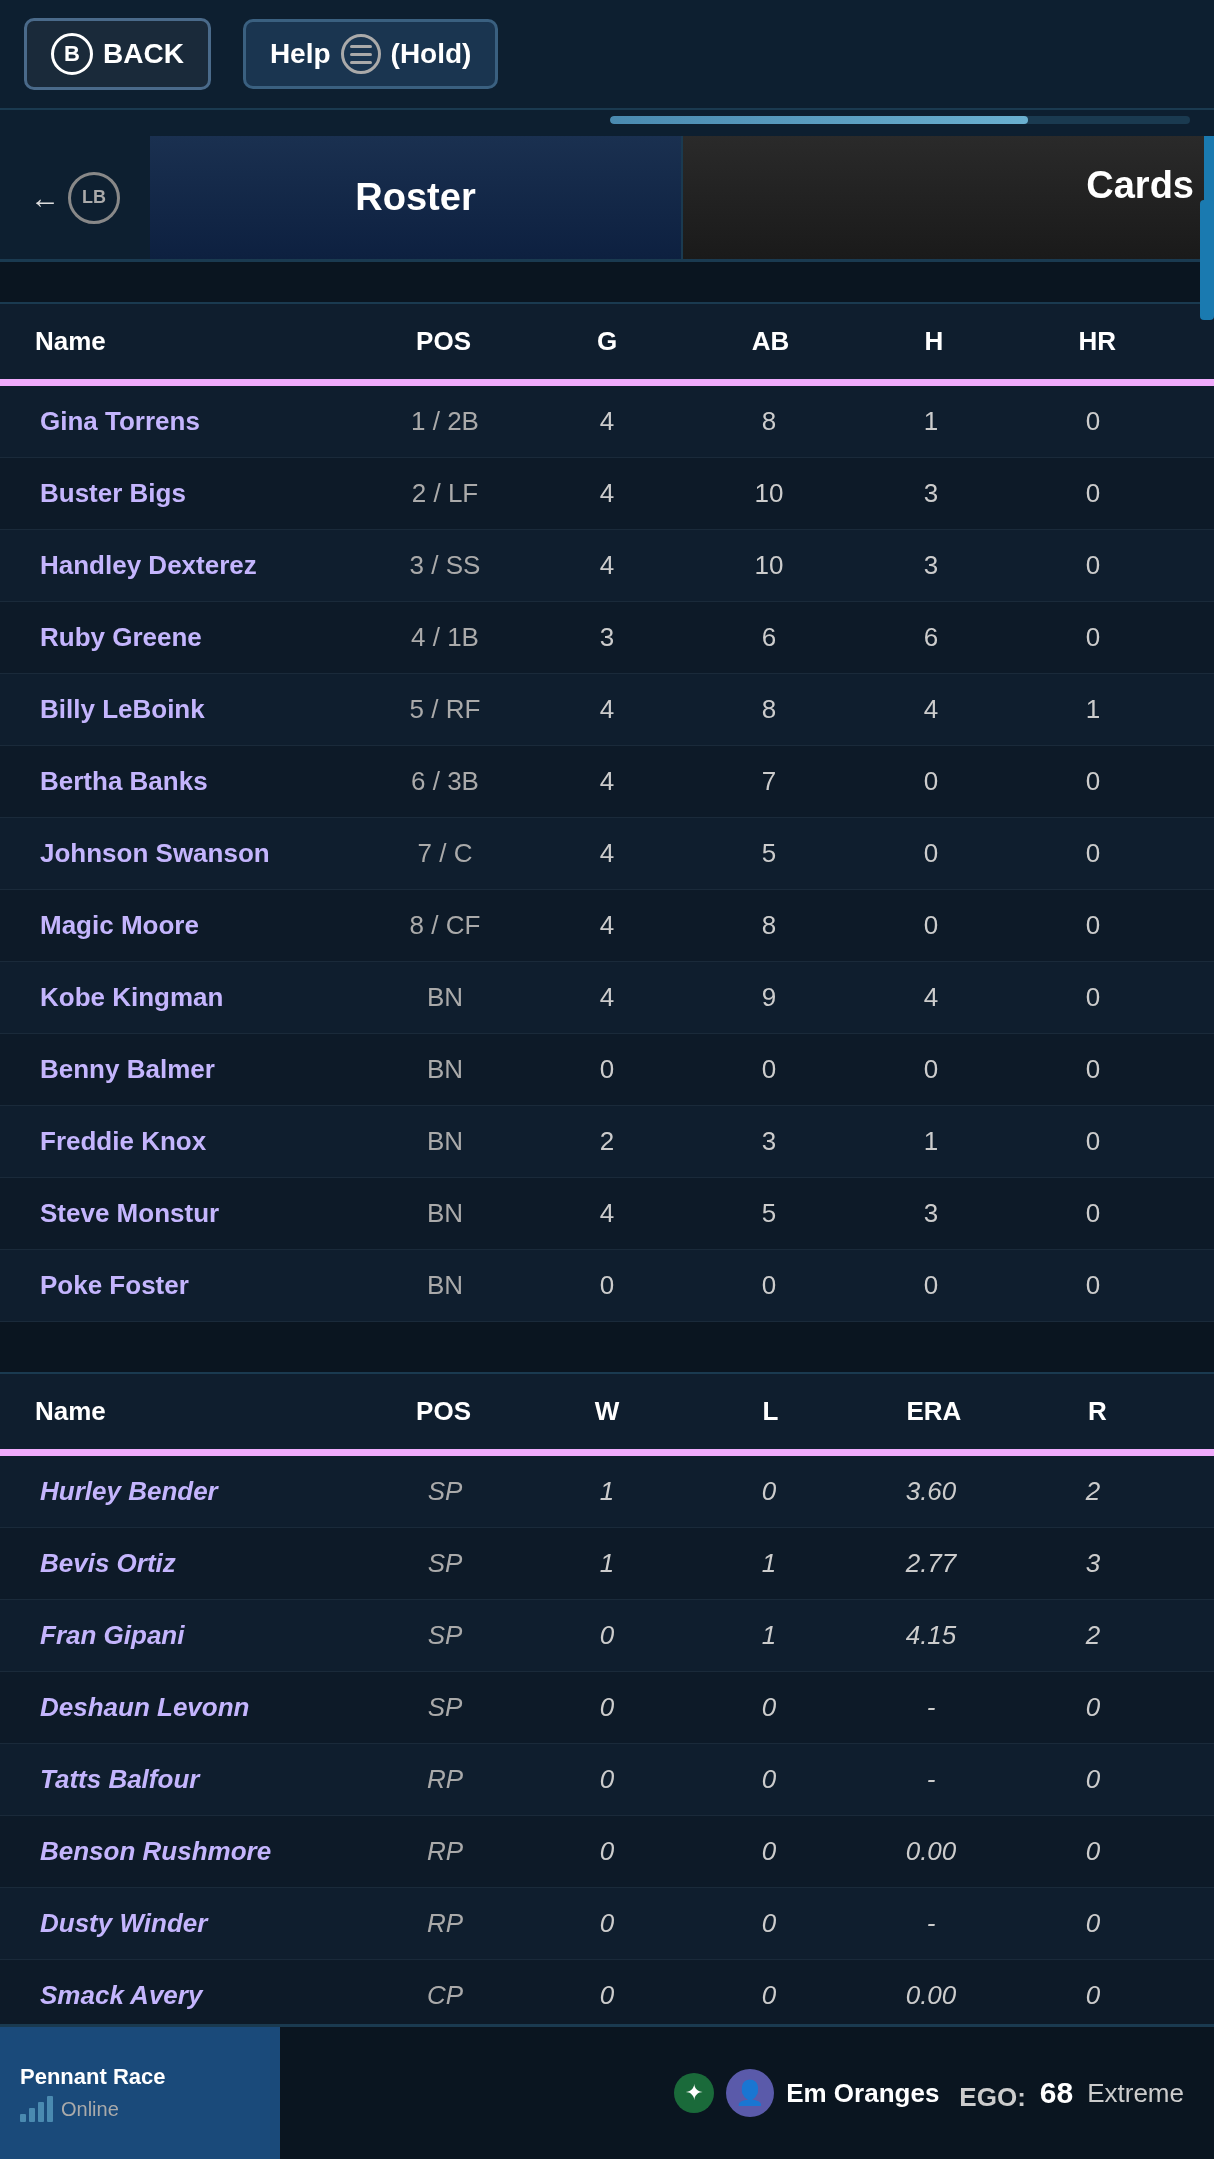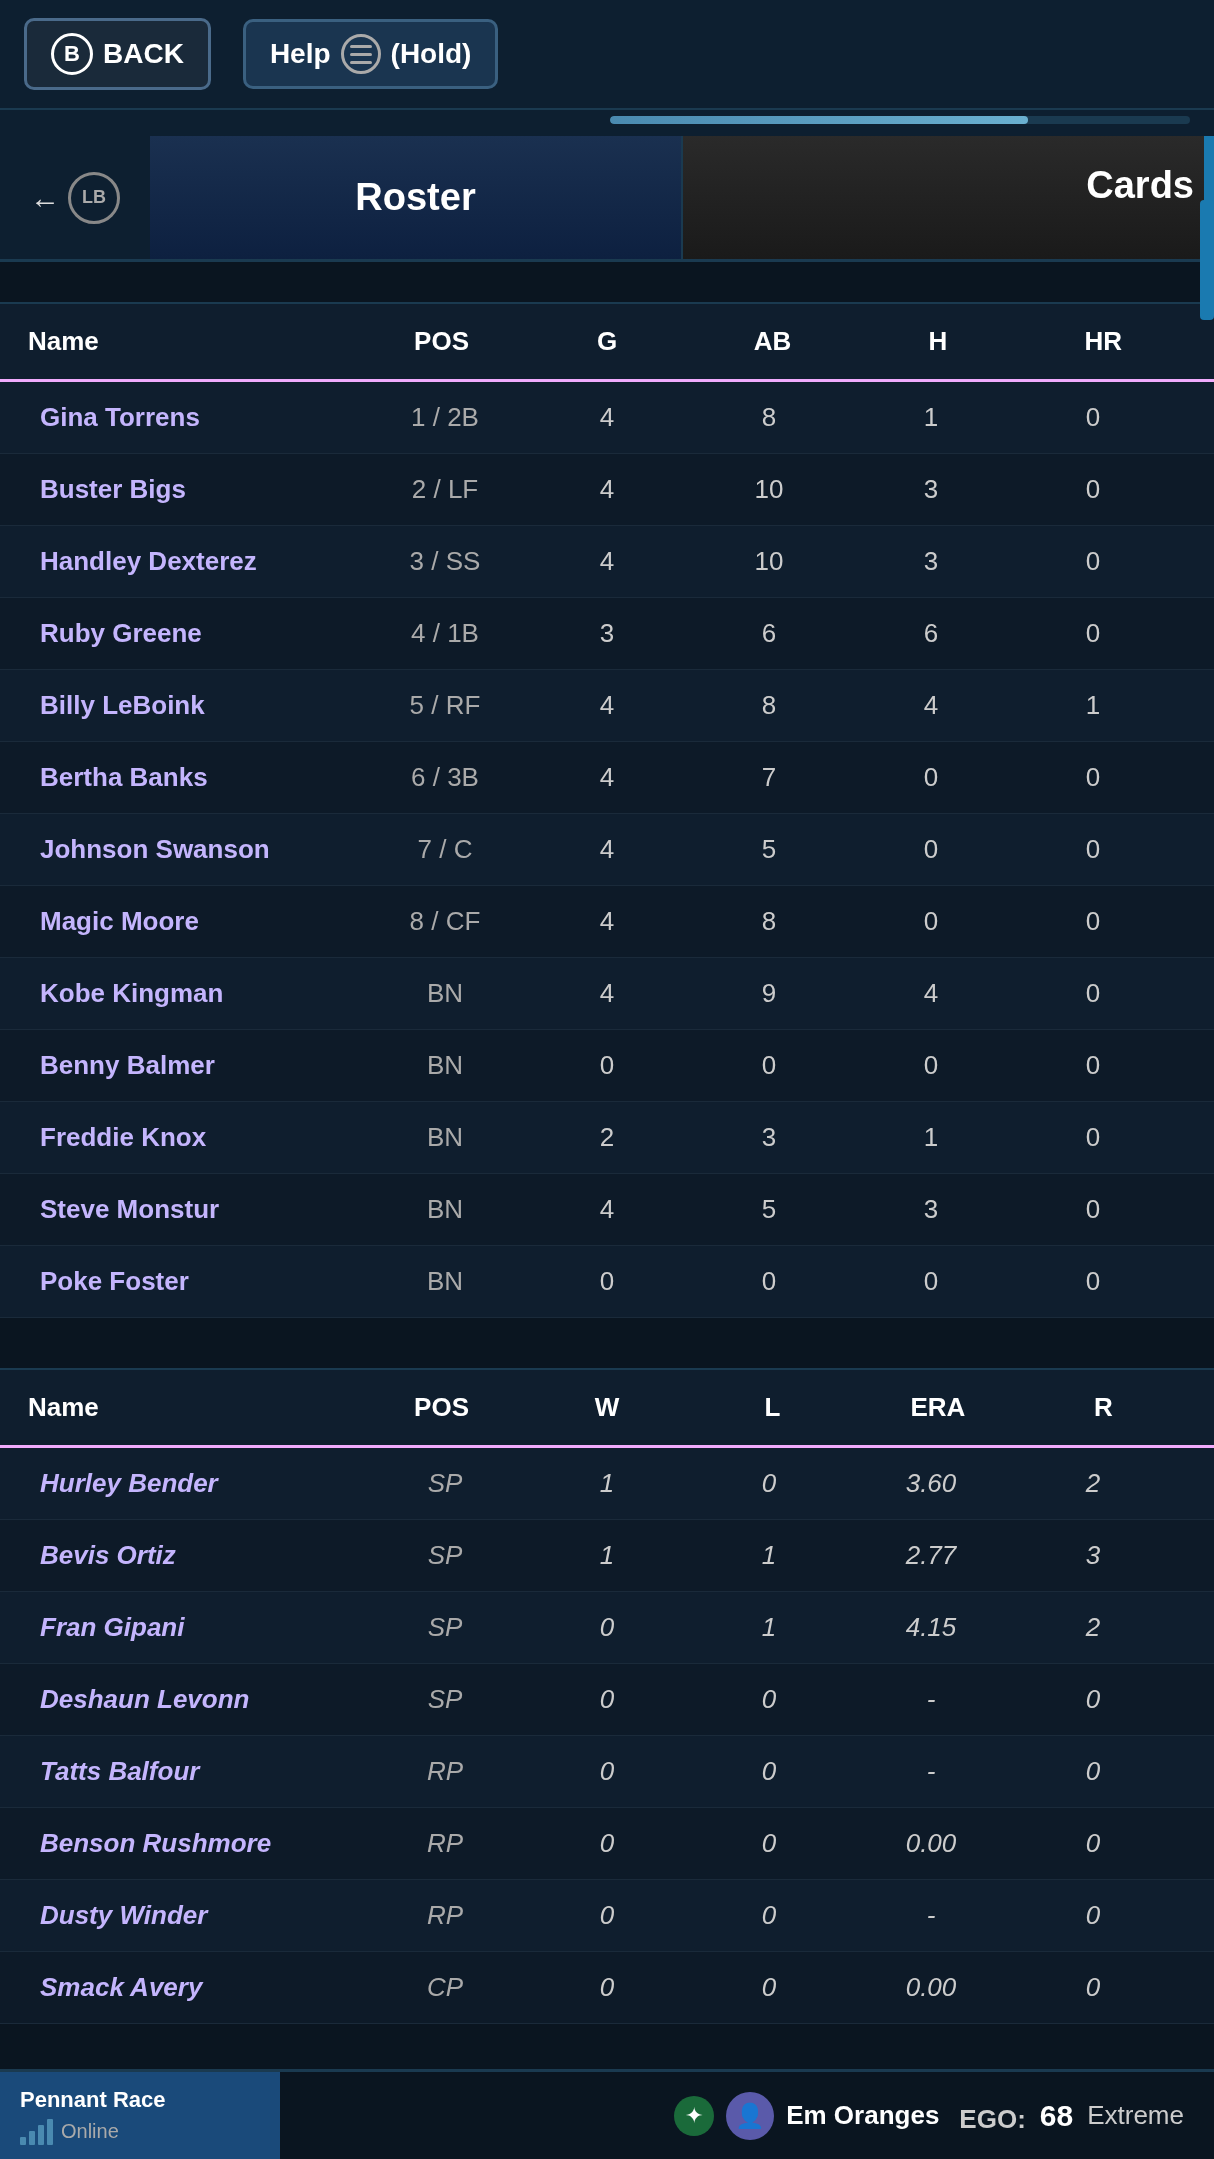--- a/index.html
+++ b/index.html
@@ -168,22 +168,22 @@
     }
 
     
     .table-section {
       background: #0f1e2e;
       margin: 0 0;
       border-top: 2px solid #1a3a50;
     }
     .table-header {
       display: grid;
-      padding: 22px 28px;
-      border-bottom: 3px solid #f0abfc;
+      padding: 22px 35px;
+      border-bottom: 7px solid #f0abfc;
       font-size: 26px;
       font-weight: bold;
     }
     .batters-header {
       grid-template-columns: 2fr 1fr 1fr 1fr 1fr 1fr;
     }
     .pitchers-header {
       grid-template-columns: 2fr 1fr 1fr 1fr 1fr 1fr;
     }
     .header-pos {
@@ -235,21 +235,21 @@
       height: 50px;
       background: #0a1520;
     }
 
     
     .bottom-bar {
       position: fixed;
       bottom: 0;
       left: 0;
       width: 1214px;
-      height: 90px;
+      height: 135px;
       background: #0a1520;
       border-top: 3px solid #1a3a50;
       display: flex;
       align-items: center;
     }
     .bottom-left {
       background: #1a4a7a;
       width: 280px;
       height: 100%;
       display: flex;

